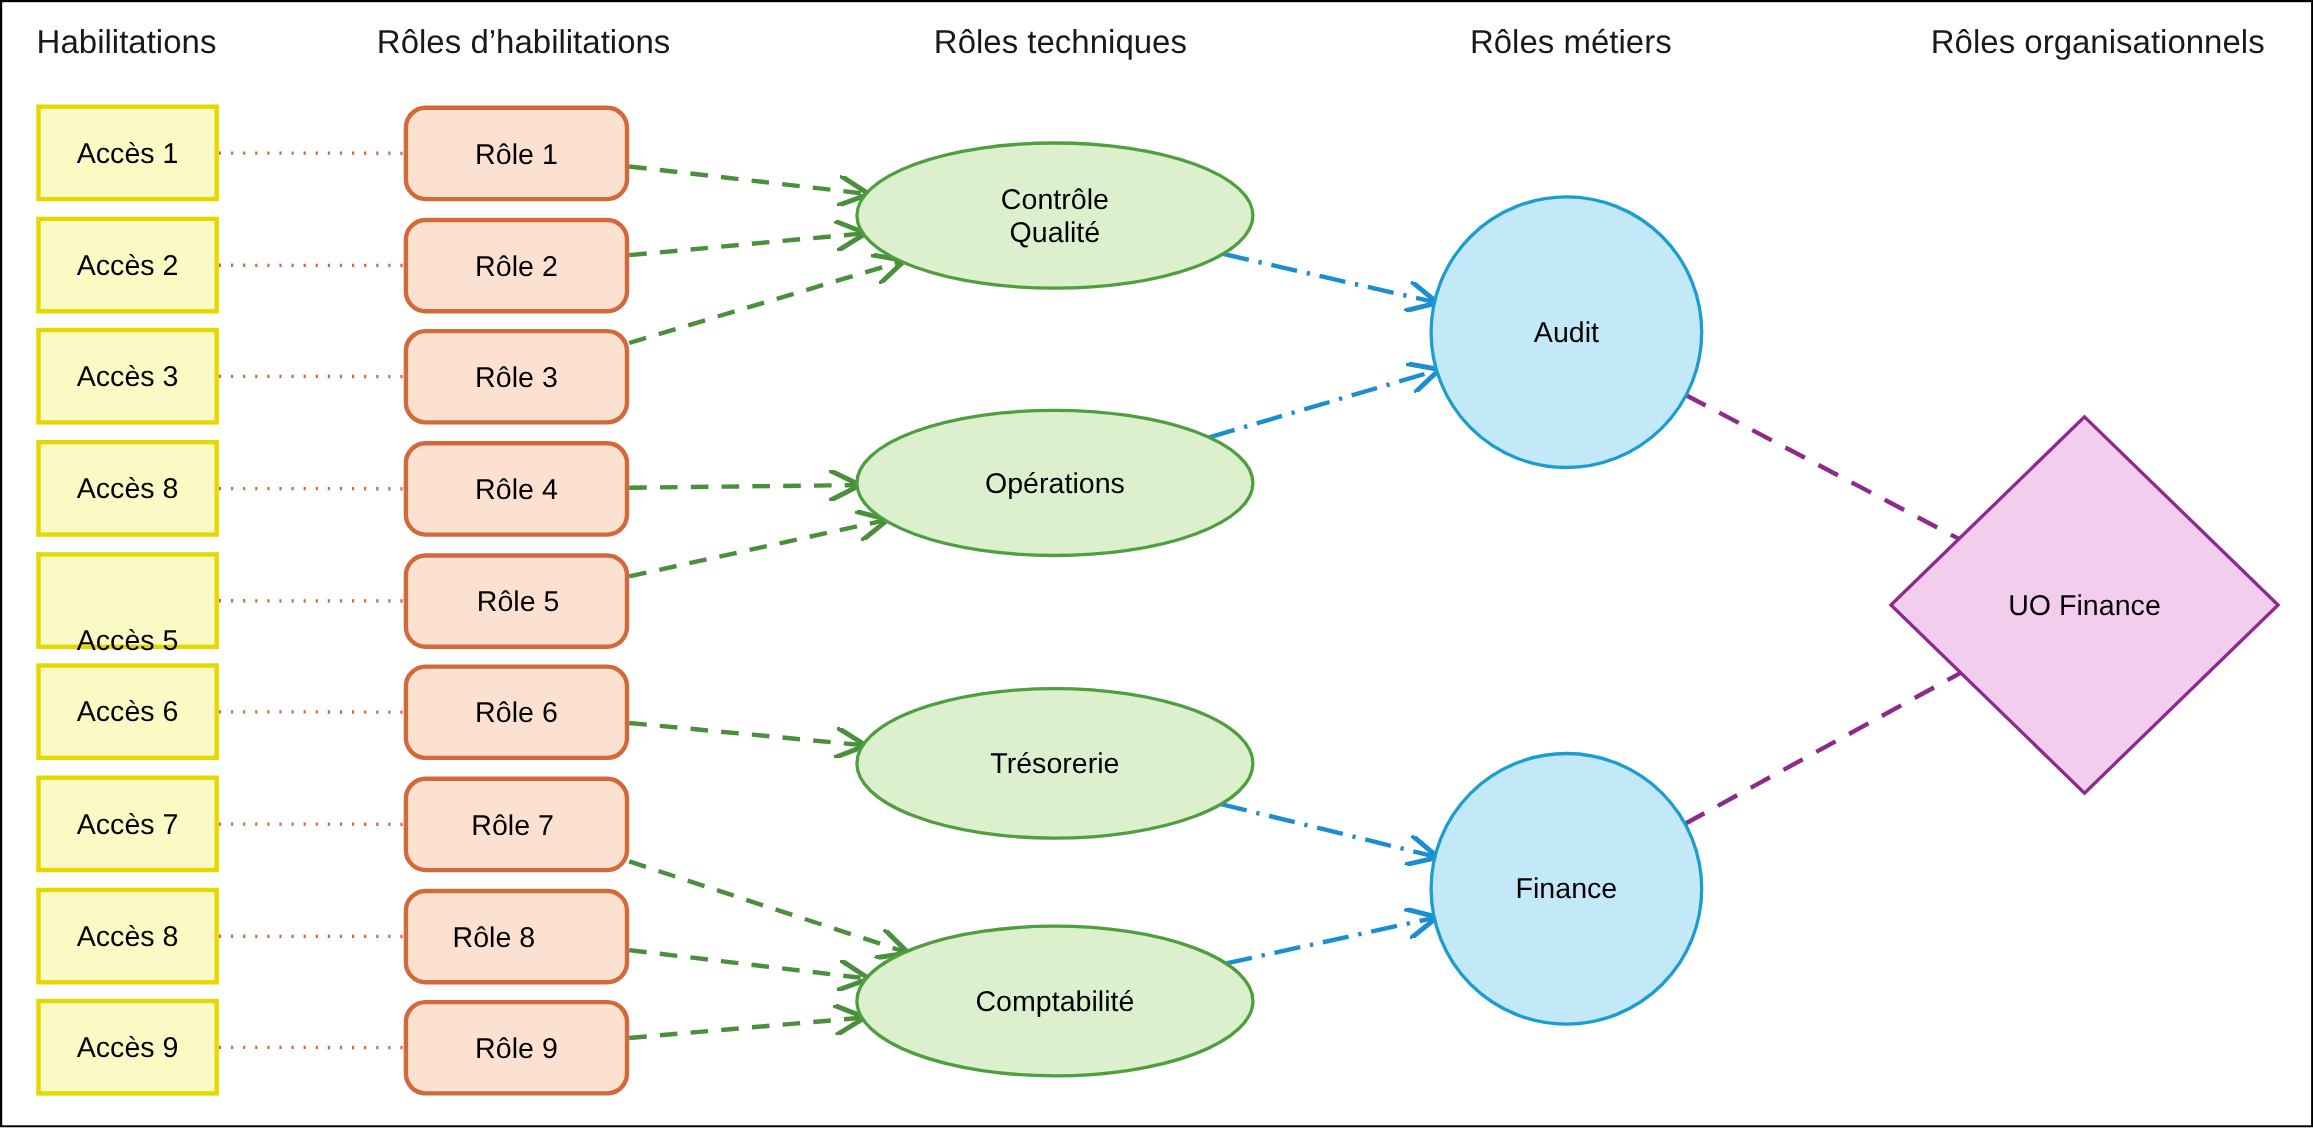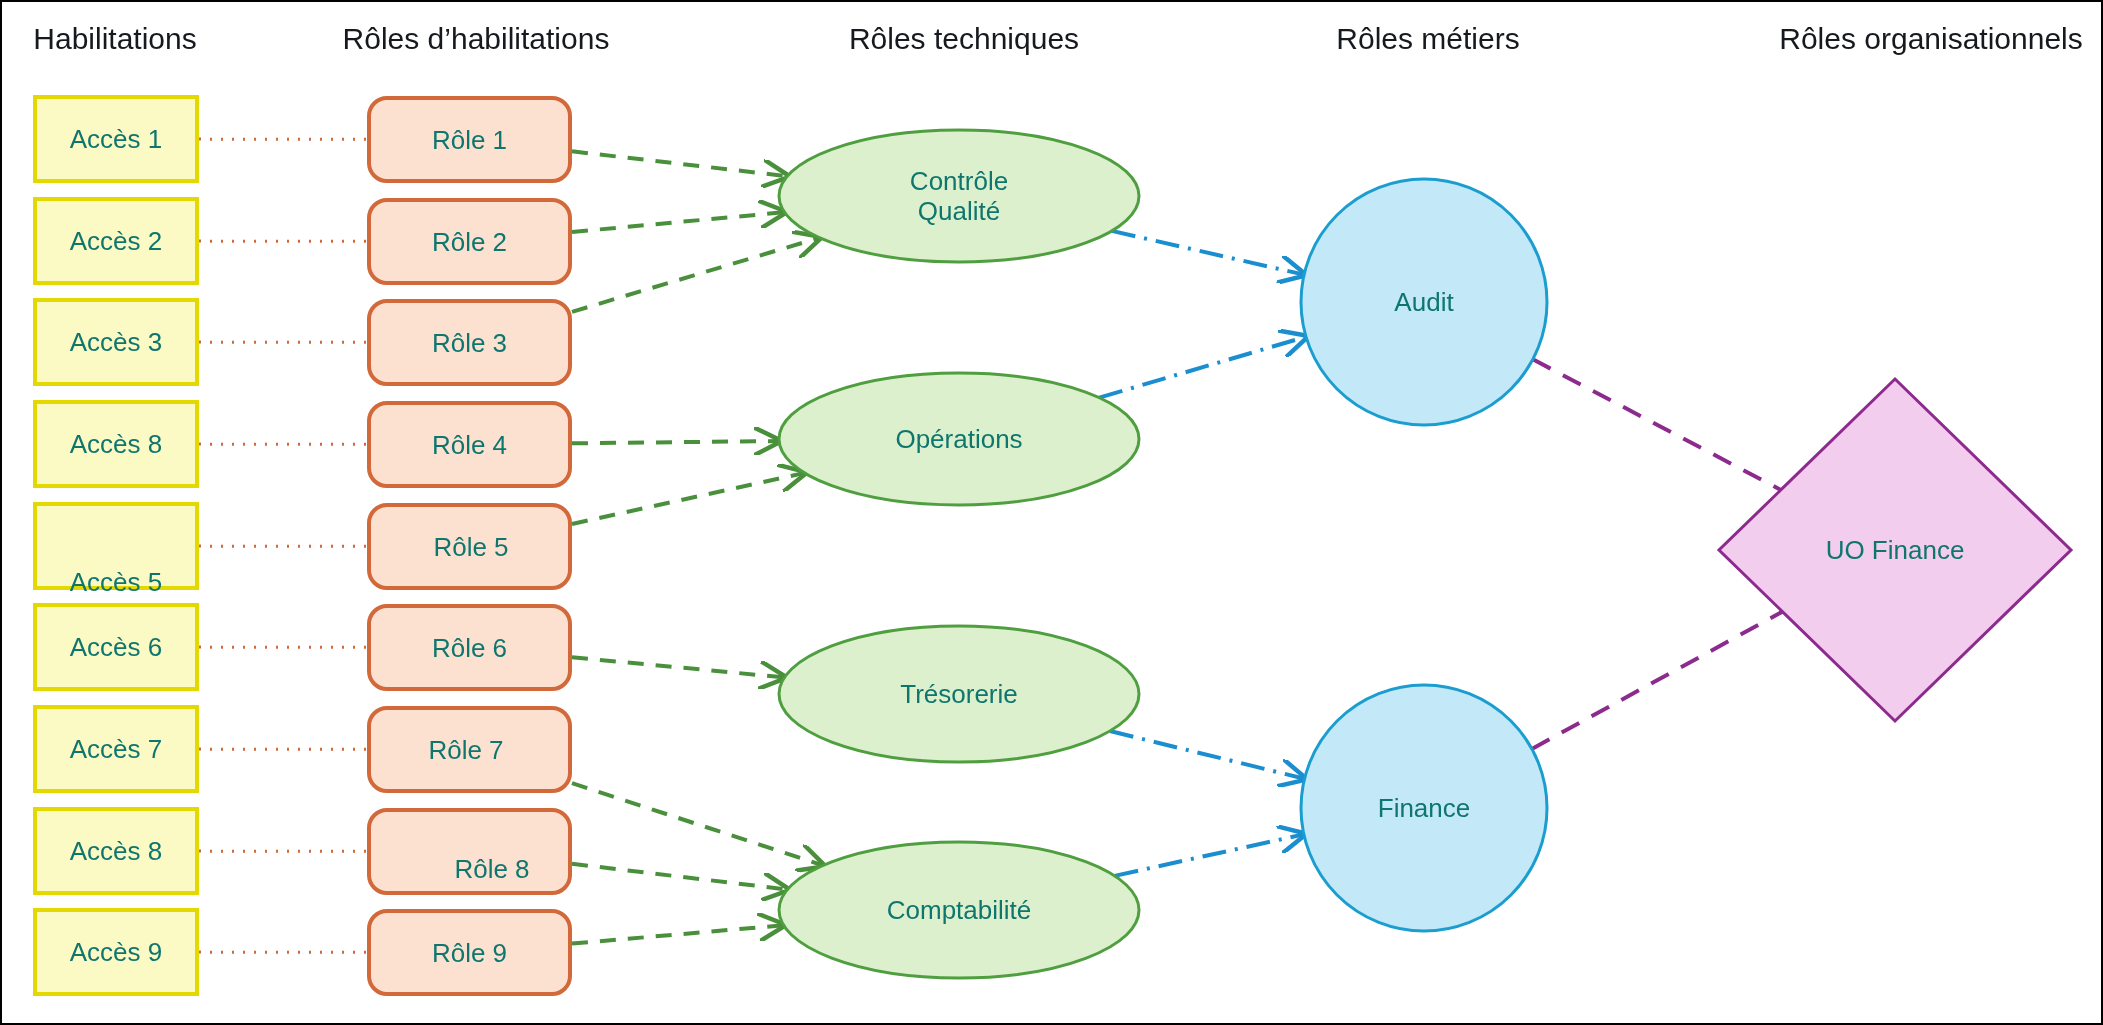--- a/index.html
+++ b/index.html
@@ -30,21 +30,21 @@
     font-size: 30px;
     color: #16191d;
     white-space: nowrap;
     font-family: "Liberation Sans", sans-serif;
   }
   .node-label {
     position: absolute;
     transform: translate(-50%, -50%);
     text-align: center;
     font-size: 26px;
-    color: #0f766e;
+    color: #000000;
     white-space: pre-line;
     line-height: 1.17;
     pointer-events: none;
     font-family: "Liberation Sans", sans-serif;
   }
 </style>
 </head>
 <body>
 
 <div id="canvas" style="background: rgb(255, 255, 255); border-color: rgb(0, 0, 0);">
@@ -111,40 +111,40 @@
         <circle cx="1422" cy="806" r="123" fill="#c3e9f8" stroke="#1b9ecf" stroke-width="3"></circle>
         <polygon points="1893,377 2069,548 1893,719 1717,548" fill="#f3cdee" stroke="#8d2a8d" stroke-width="3"></polygon>
       </g>
   </svg>
 
   <div id="header-layer">
       <div class="col-header" style="left: 113px; top: 20px;">Habilitations</div>
       <div class="col-header" style="left: 474px; top: 20px;">Rôles d’habilitations</div>
       <div class="col-header" style="left: 962px; top: 20px;">Rôles techniques</div>
       <div class="col-header" style="left: 1426px; top: 20px;">Rôles métiers</div>
-      <div class="col-header" style="left: 1905px; top: 20px; margin-left: 24px;">Rôles organisationnels</div>
+      <div class="col-header" style="left: 1905px; top: 20px;">Rôles organisationnels</div>
     </div>
   <div id="label-layer">
       <div class="node-label" style="left: 114px; top: 137px;">Accès 1</div>
       <div class="node-label" style="left: 114px; top: 239px;">Accès 2</div>
       <div class="node-label" style="left: 114px; top: 340px;">Accès 3</div>
       <div class="node-label" style="left: 114px; top: 442px;">Accès 8</div>
       <div class="node-label" style="left: 114px; top: 544px; margin-top: 36px;">Accès 5</div>
       <div class="node-label" style="left: 114px; top: 645px;">Accès 6</div>
       <div class="node-label" style="left: 114px; top: 747px;">Accès 7</div>
       <div class="node-label" style="left: 114px; top: 849px;">Accès 8</div>
       <div class="node-label" style="left: 114px; top: 950px;">Accès 9</div>
       <div class="node-label" style="left: 467.5px; top: 137.5px;">Rôle 1</div>
       <div class="node-label" style="left: 467.5px; top: 239.5px;">Rôle 2</div>
       <div class="node-label" style="left: 467.5px; top: 340.5px;">Rôle 3</div>
       <div class="node-label" style="left: 467.5px; top: 442.5px;">Rôle 4</div>
       <div class="node-label" style="left: 469px; top: 544.5px;">Rôle 5</div>
       <div class="node-label" style="left: 467.5px; top: 645.5px;">Rôle 6</div>
       <div class="node-label" style="left: 464px; top: 747.5px; text-align: right;">Rôle 7</div>
-      <div class="node-label" style="left: 490px; top: 849.5px; margin-top: 17px;">Rôle 8</div>
+      <div class="node-label" style="left: 447px; top: 849.5px;">Rôle 8</div>
       <div class="node-label" style="left: 467.5px; top: 950.5px;">Rôle 9</div>
       <div class="node-label" style="left: 957px; top: 194px;">Contrôle
 Qualité</div>
       <div class="node-label" style="left: 957px; top: 437px;">Opérations</div>
       <div class="node-label" style="left: 957px; top: 692px;">Trésorerie</div>
       <div class="node-label" style="left: 957px; top: 908px;">Comptabilité</div>
       <div class="node-label" style="left: 1422px; top: 300px;">Audit</div>
       <div class="node-label" style="left: 1422px; top: 806px;">Finance</div>
       <div class="node-label" style="left: 1893px; top: 548px;">UO Finance</div>
     </div>

